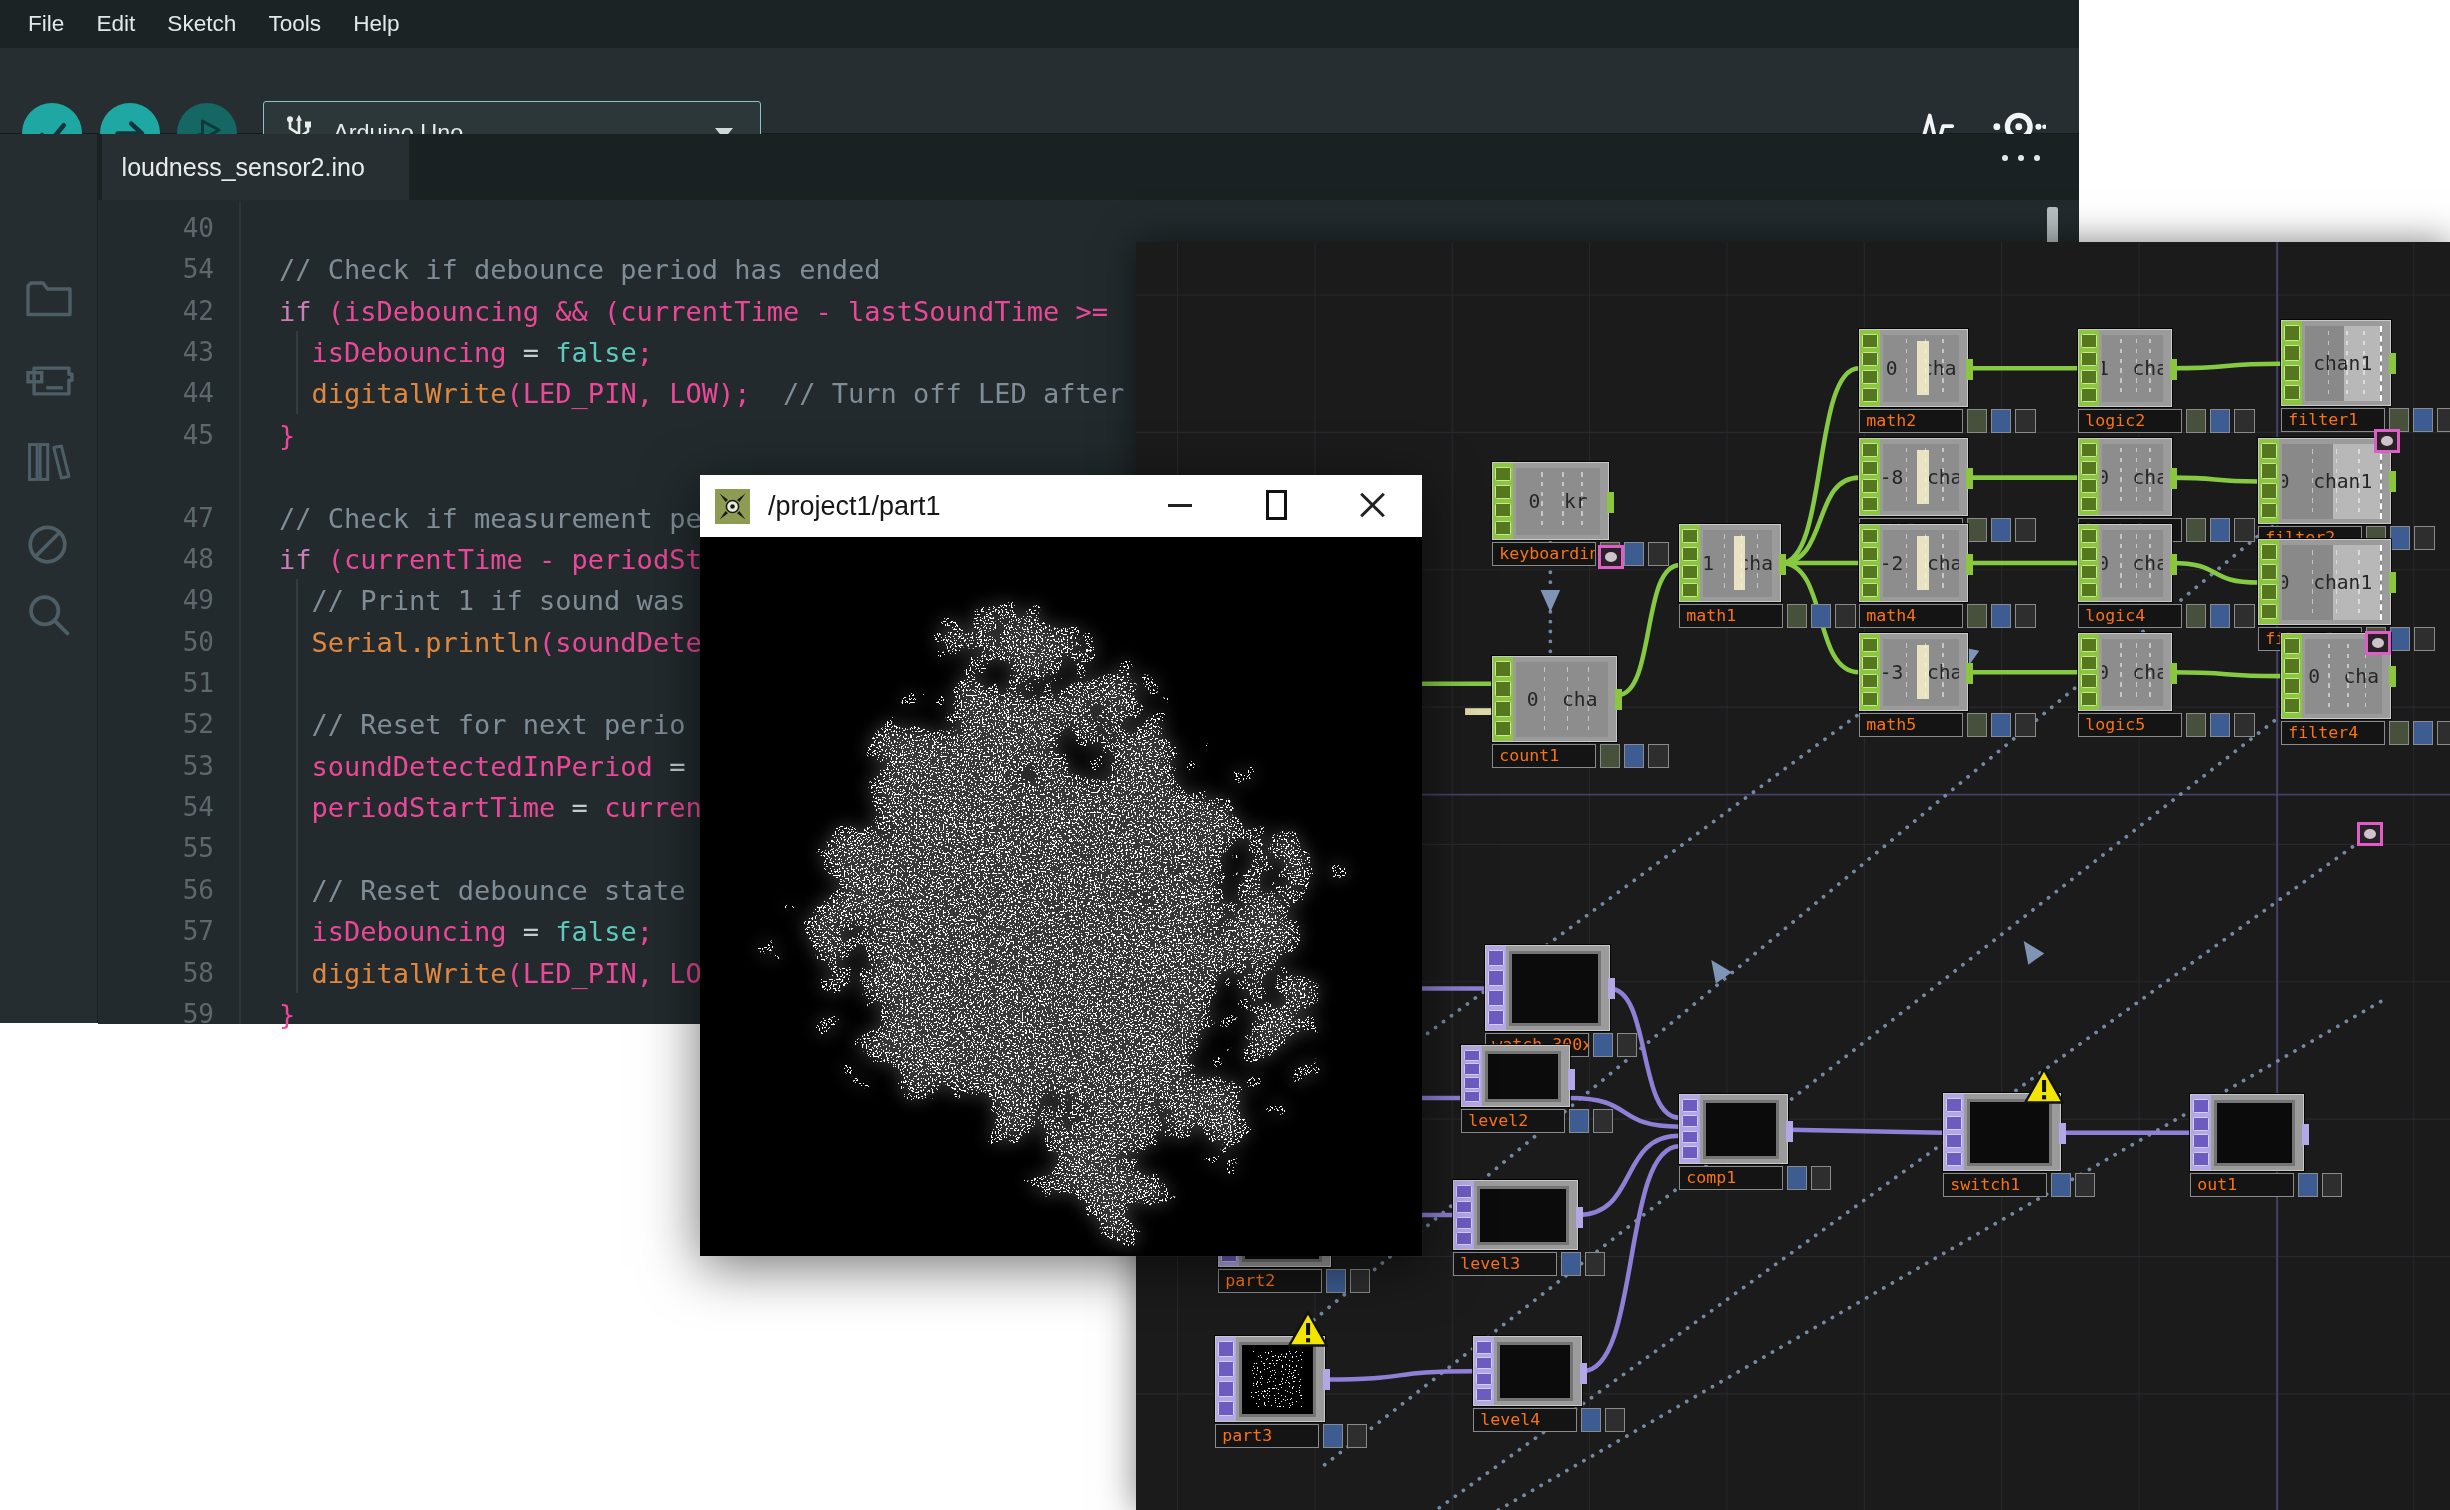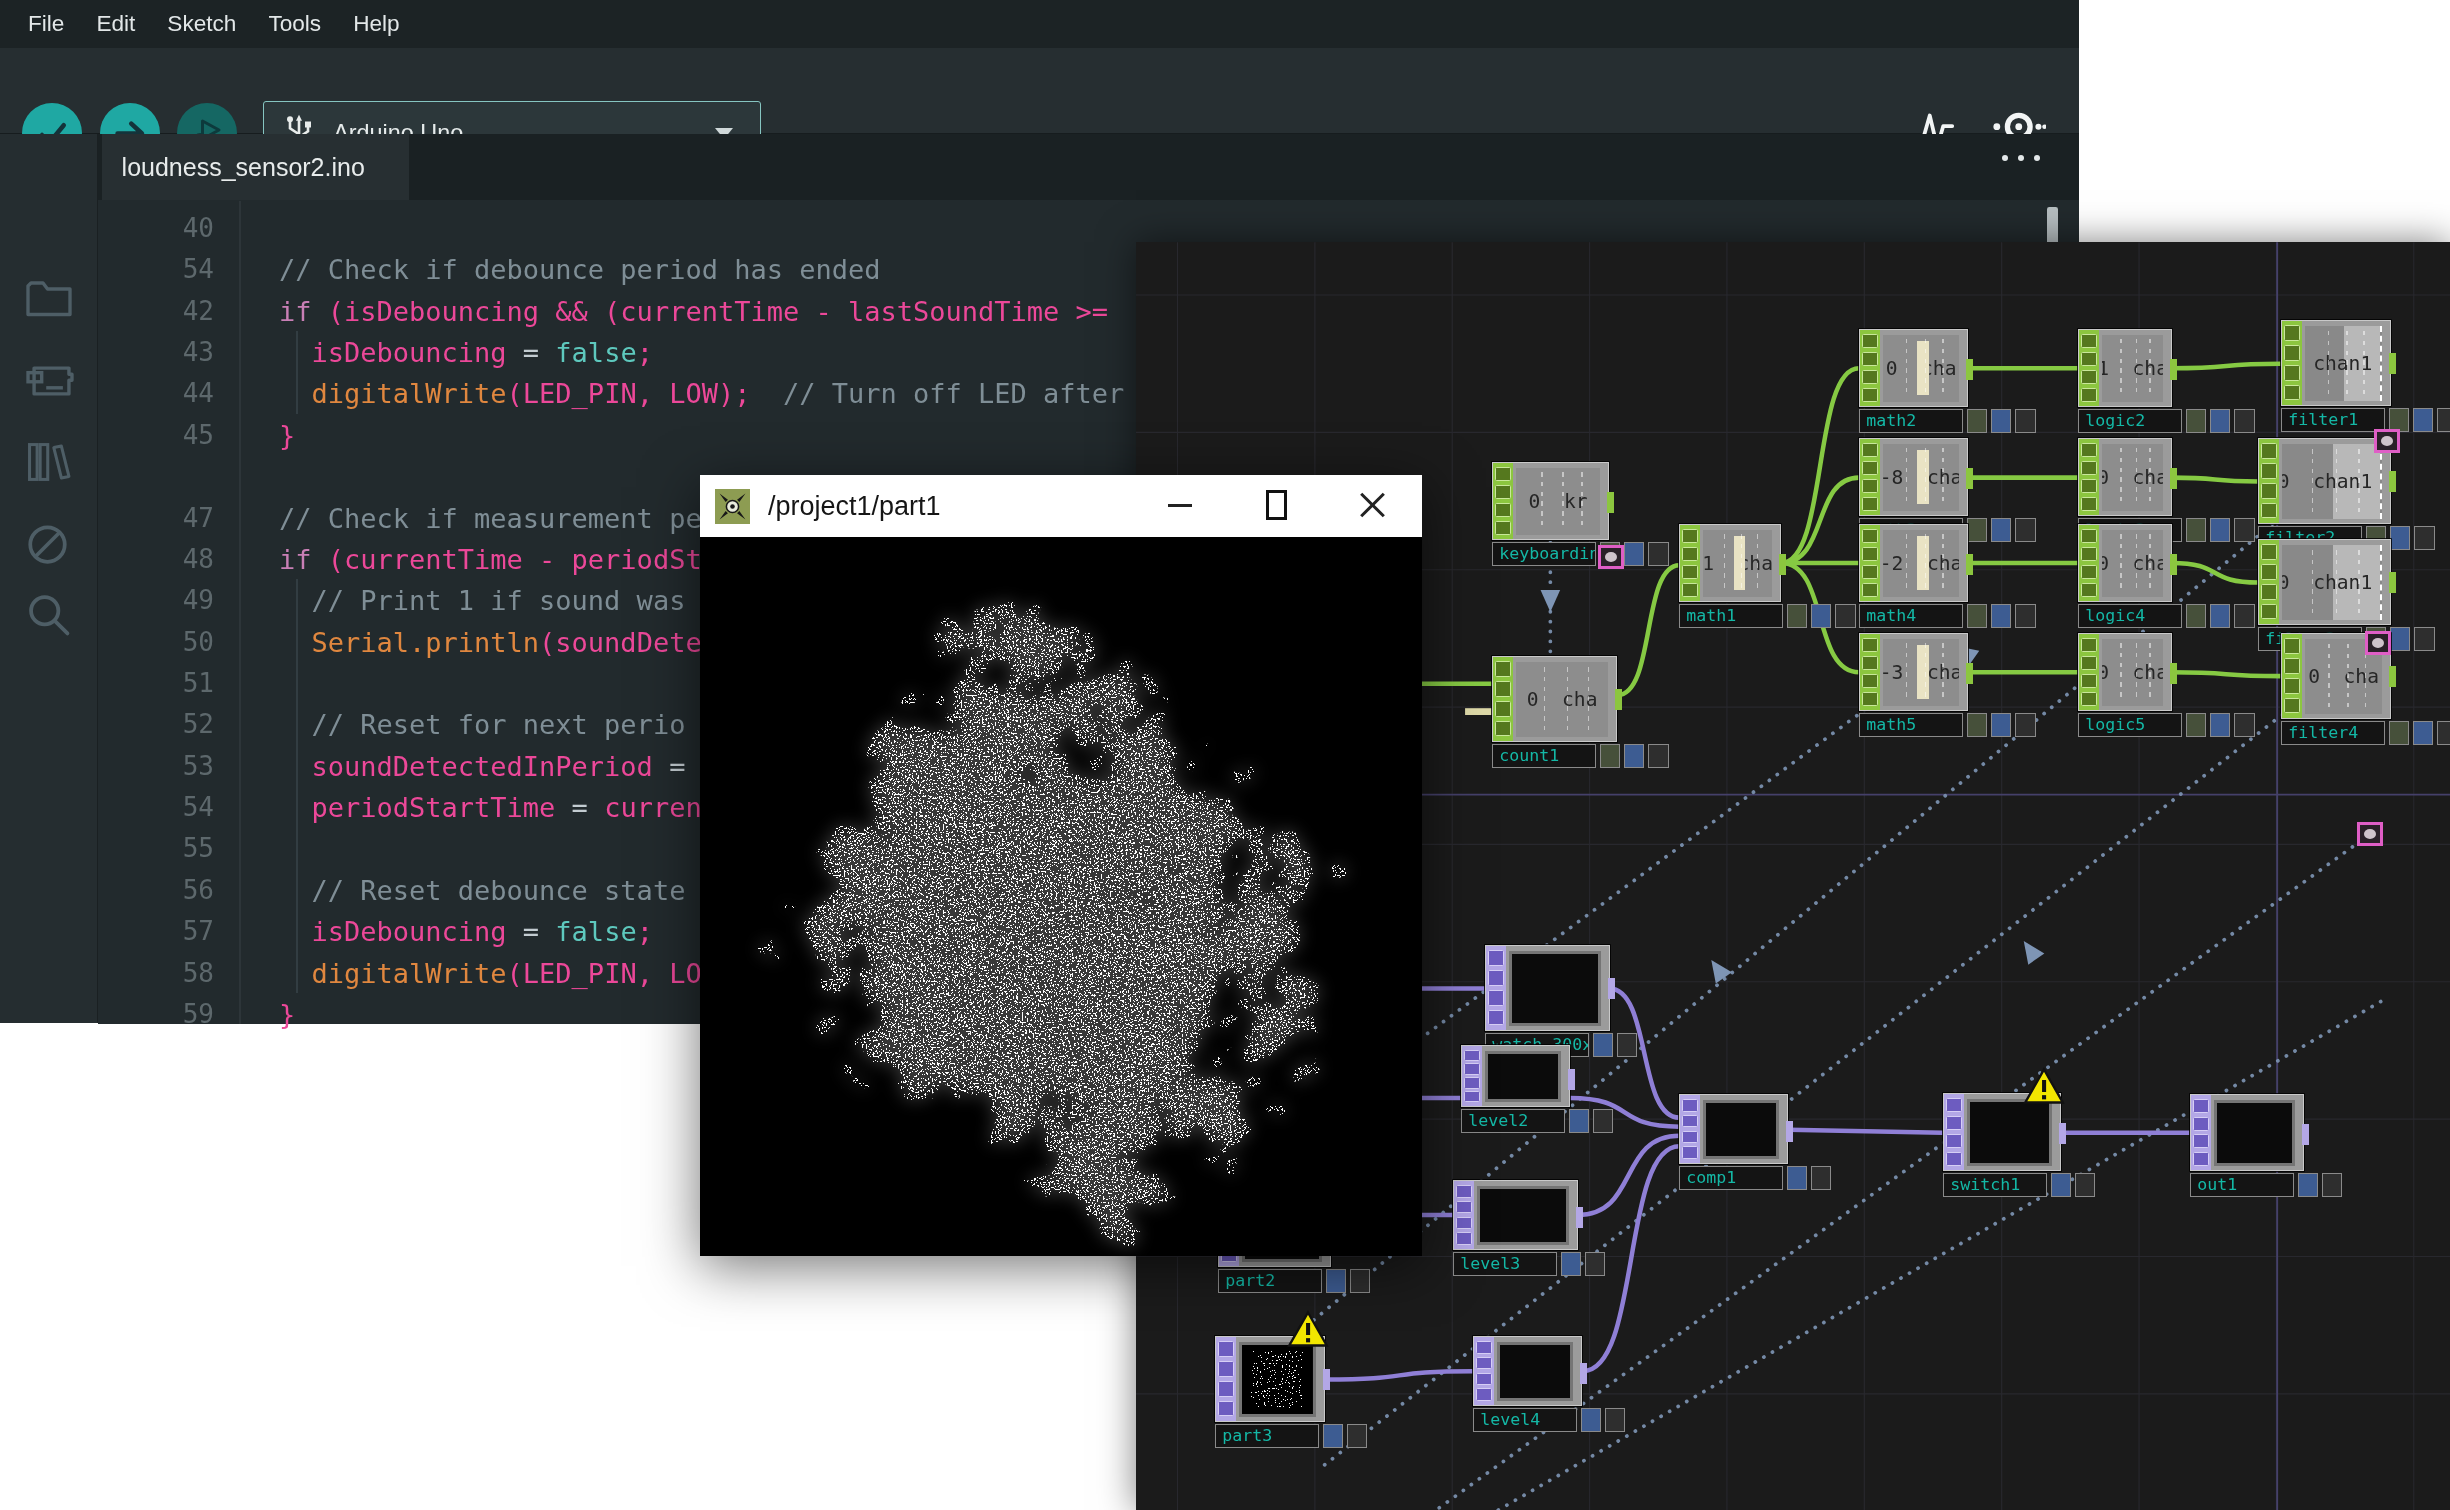--- a/index.html
+++ b/index.html
@@ -47,21 +47,21 @@
   .fam-chop .outtab{background:#8cc63f;}
   .fam-top .outtab{background:#b3a7e6;}
   .viewer{position:absolute;left:23.4px;top:4.5px;right:8.3px;bottom:4.5px;overflow:hidden;}
   .viewer.meter{background:#8d8d8d;display:flex;align-items:center;justify-content:center;}
   .viewer.graph{background:linear-gradient(90deg,#898989 0 52%,#b8b8b8 52% 100%);display:flex;align-items:center;justify-content:flex-end;padding-right:7.5px;box-sizing:border-box;border-right:2.3px dashed #fff;}
   .viewer.black,.viewer.noise{background:#0b0b0b;border:3px solid #757575;}
   .nval{font:19.6px "DejaVu Sans Mono",monospace;color:#262626;white-space:pre;}
   .vbar{position:absolute;left:45%;top:9%;bottom:9%;width:11.3px;background:#e9e3c4;}
   .vline{position:absolute;top:7%;bottom:7%;width:1.5px;background:repeating-linear-gradient(#ffffff 0 4.5px,transparent 4.5px 9.8px);opacity:.5;}
   .nlabel{position:absolute;left:-1.5px;top:100%;margin-top:3px;height:24px;display:flex;gap:3.8px;}
-  .nname{background:#141414;border:0.8px solid #8a8a8a;color:#14b8a6;font:16.6px "DejaVu Sans Mono",monospace;line-height:22.6px;padding:0 6.8px;width:89px;overflow:hidden;white-space:nowrap;}
+  .nname{background:#141414;border:0.8px solid #8a8a8a;color:#f97316;font:16.6px "DejaVu Sans Mono",monospace;line-height:22.6px;padding:0 6.8px;width:89px;overflow:hidden;white-space:nowrap;}
   .flag{width:20.4px;height:24px;border:0.8px solid #8a8a8a;box-sizing:border-box;background:#2e2e2e;}
   .flag.f-blue{background:#3d5c92;} .flag.f-olive{background:#46503a;}
   .pin{position:absolute;width:26px;height:24px;background:#2a2028;border:3.8px solid #df5ec6;box-sizing:border-box;}
   .pin::after{content:"";position:absolute;inset:3.8px;background:#cfc3cb;border-radius:50%;}
   .warnT{position:absolute;top:-27px;right:-4.5px;}
 
   
   .fwin{position:absolute;left:700px;top:475px;width:722px;box-shadow:0 10.6px 53px rgba(0,0,0,.55);}
   .ftitle{height:62px;background:#ffffff;display:flex;align-items:center;padding:0 15px;box-sizing:border-box;position:relative;}
   .fic{width:35px;height:35px;margin-right:18px;}

